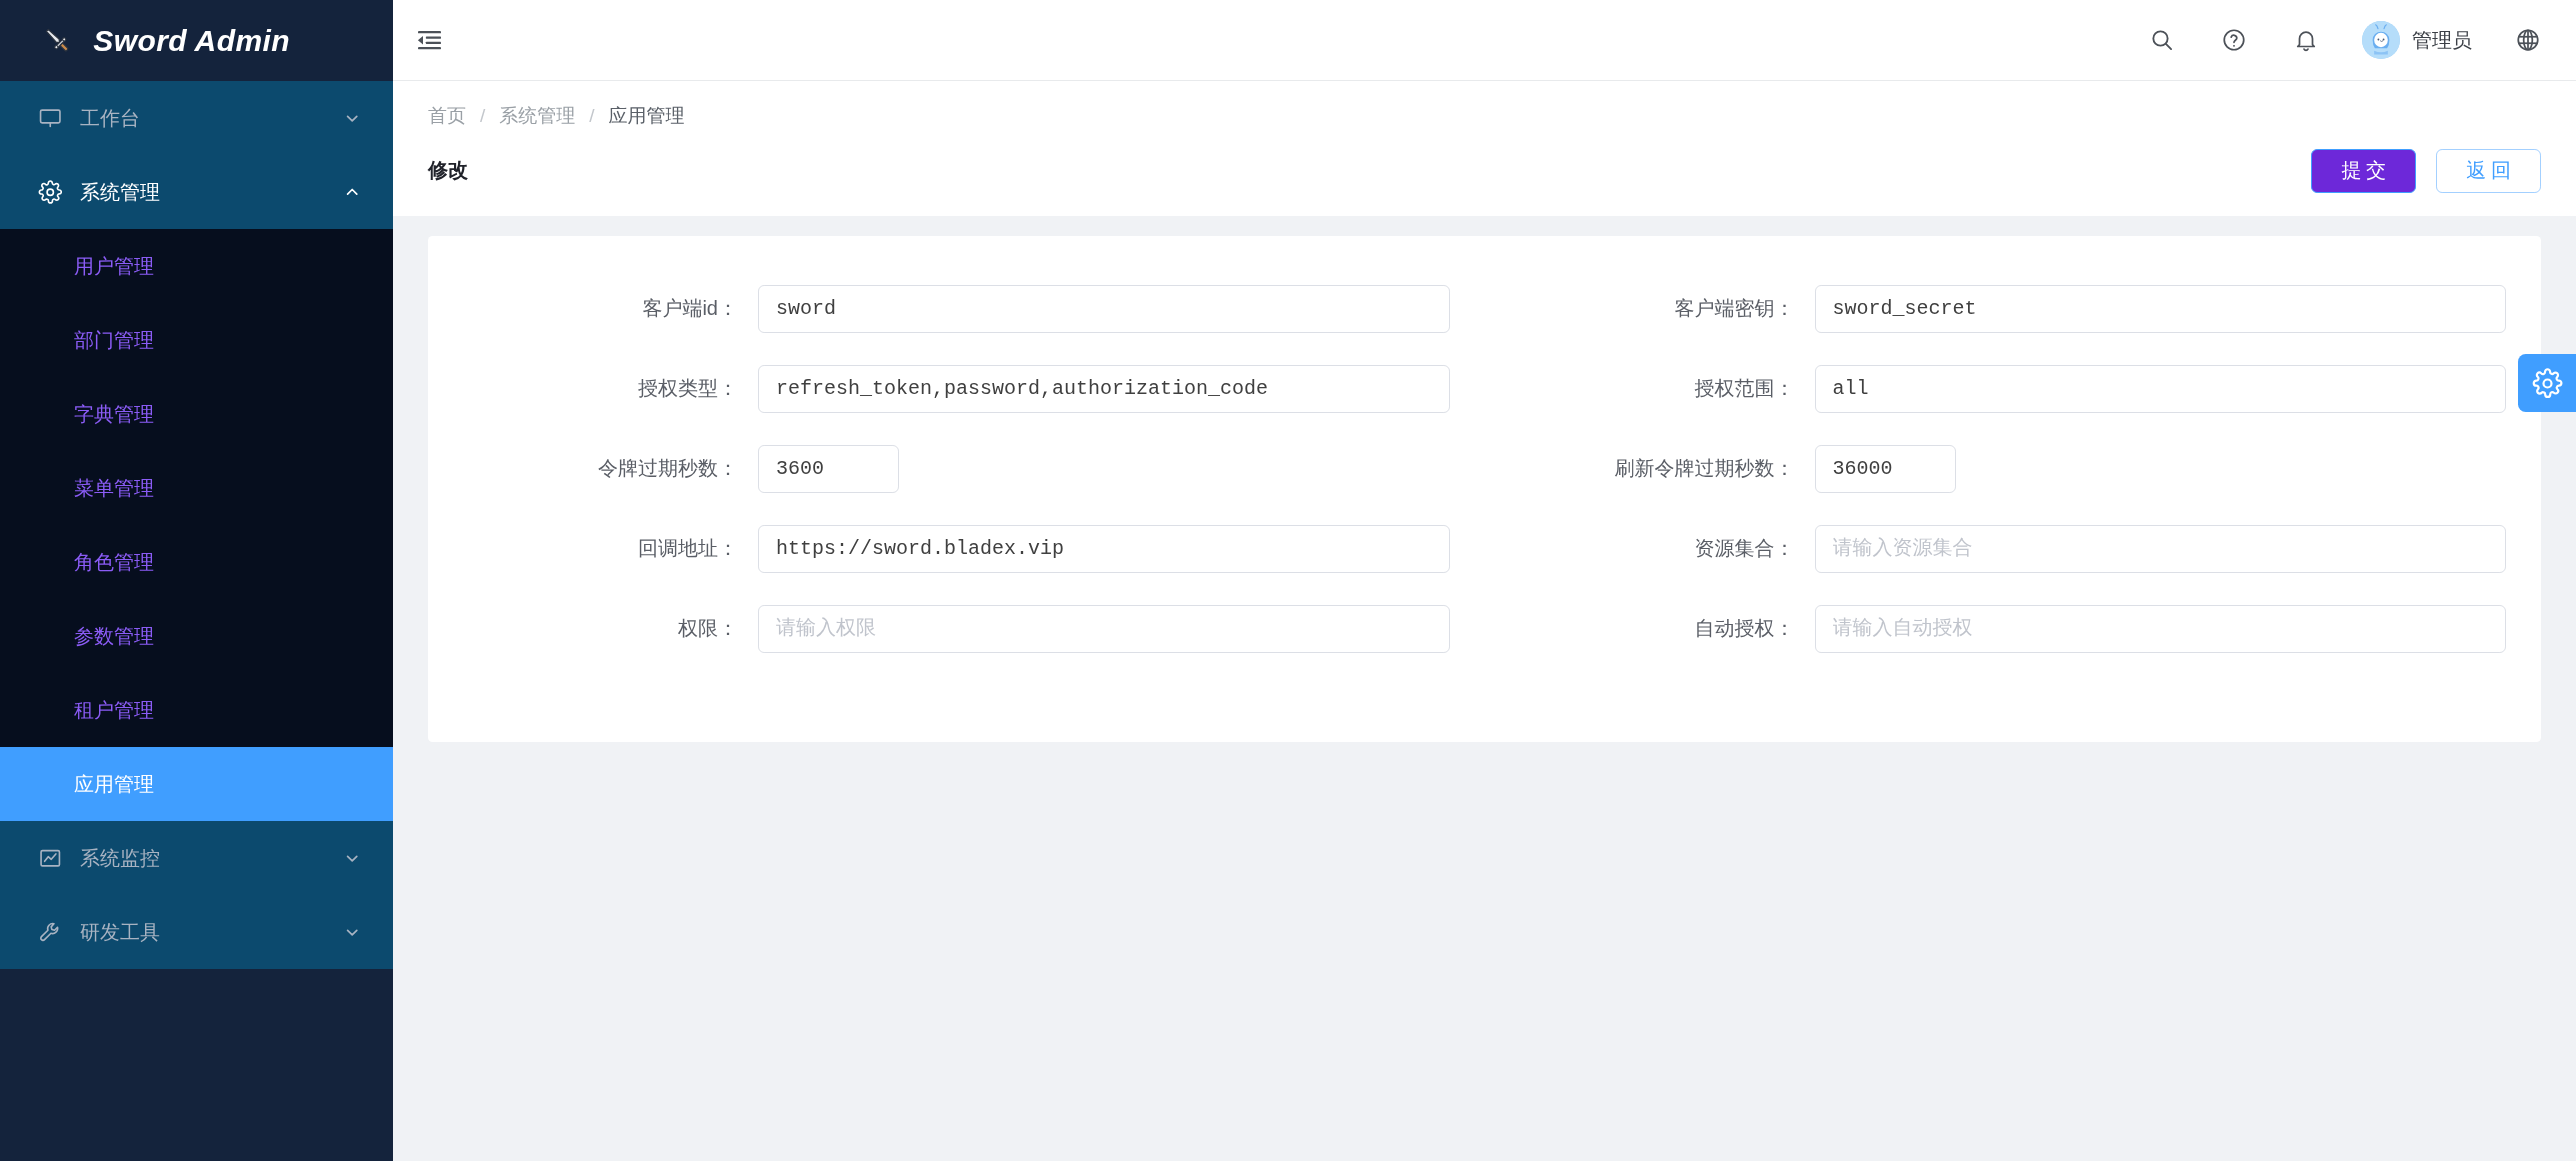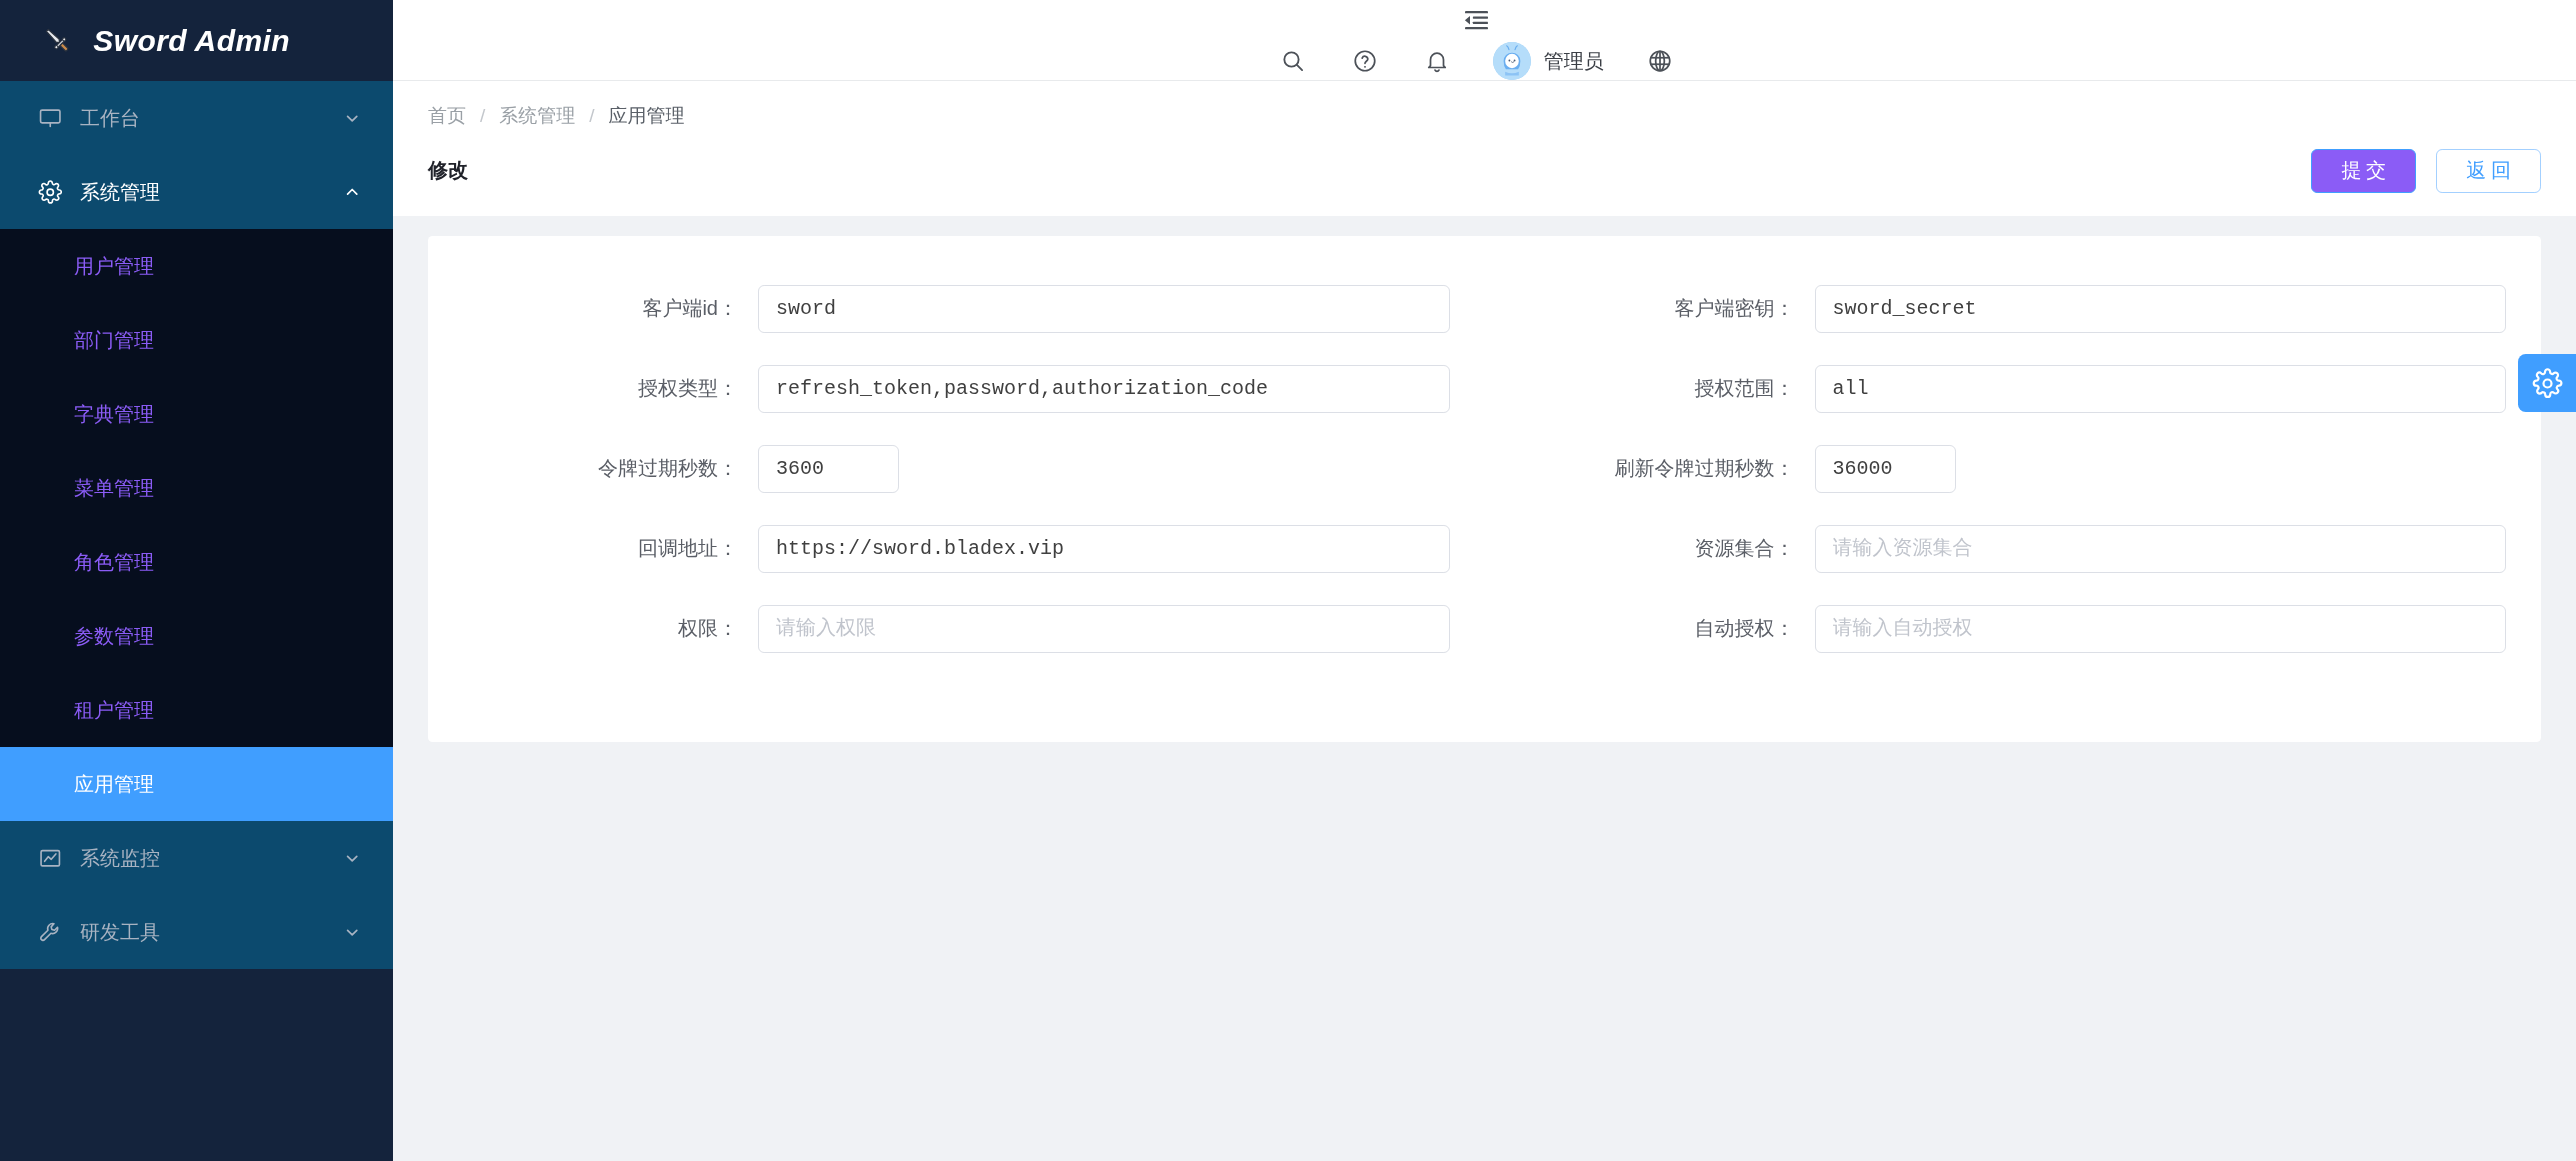--- a/index.html
+++ b/index.html
@@ -82,21 +82,20 @@
     background: #f0f2f5;
     position: relative;
     overflow: hidden;
   }
   .topbar {
     height: 81px; min-height: 81px;
     background: #ffffff;
     border-bottom: 0.8px solid #e8eaec;
     display: flex; align-items: center;
     padding: 0 32px 0 16px;
-    flex-direction: column;
   }
   .fold-btn {
     width: 41px; height: 41px;
     display: flex; align-items: center; justify-content: center;
     cursor: pointer;
   }
   .topbar-spacer { flex: 1; }
   .topbar-right { display: flex; align-items: center; gap: 40px; }
   .top-ico {
     width: 32px; height: 32px;
@@ -139,21 +138,21 @@
     height: 44px; min-width: 101px;
     padding: 0 24.5px;
     border-radius: 6.1px;
     font-size: 20px;
     letter-spacing: 4.6px;
     text-indent: 4.6px;
     display: flex; align-items: center; justify-content: center;
     cursor: pointer; white-space: nowrap;
     border: 0.8px solid transparent;
   }
-  .btn-primary { background: #8b5cf6; color: #ffffff; border-color: #409eff; font-family: Liberation Serif, serif; }
+  .btn-primary { background: #6d28d9; color: #ffffff; border-color: #409eff; font-family: Liberation Serif, serif; }
   .btn-ghost { background: #ffffff; color: #409eff; border-color: #a3d0ff; }
 
   
   .content {
     flex: 1;
     padding: 20px 35px 0 35px;
     overflow: hidden;
   }
   .form-card {
     background: #ffffff;

